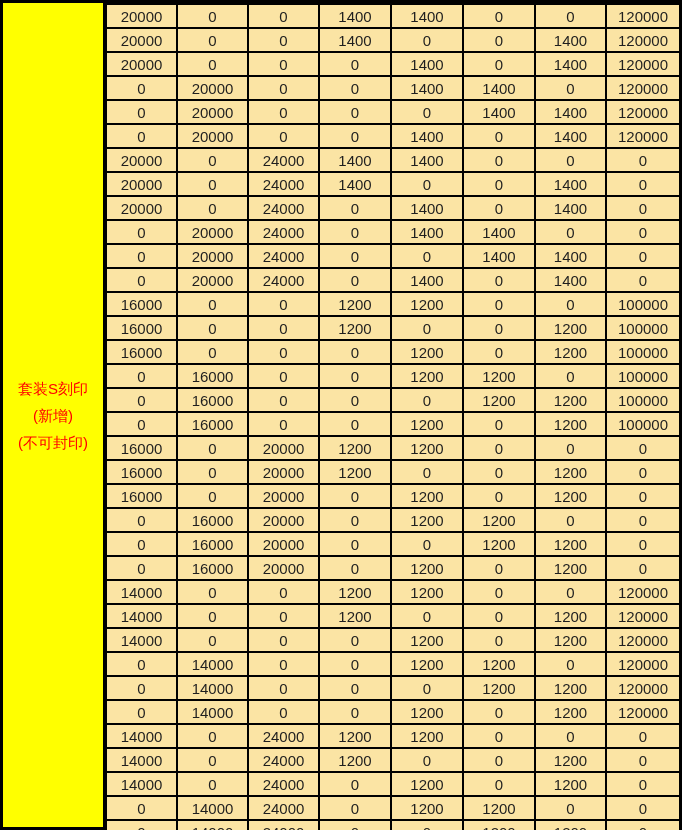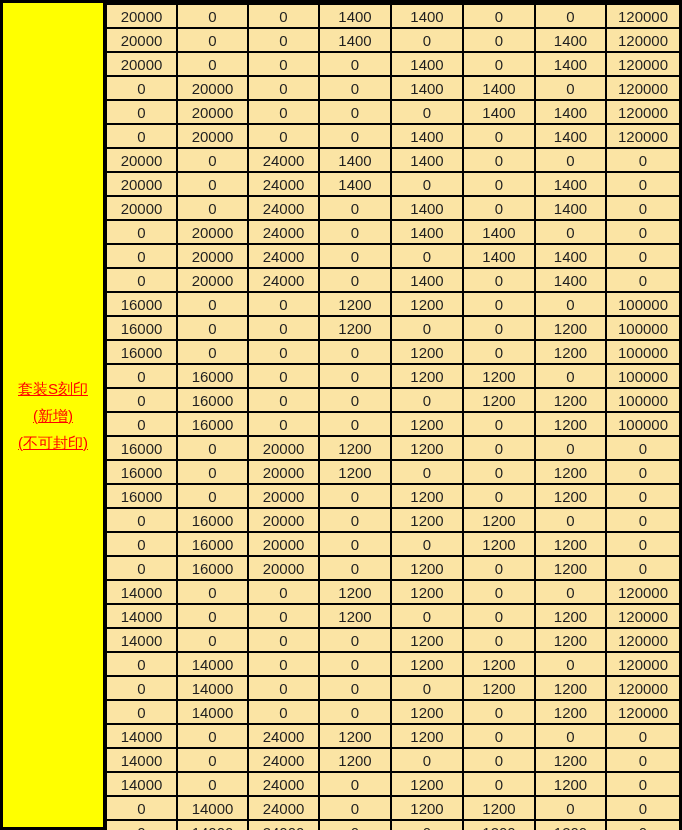--- a/index.html
+++ b/index.html
@@ -15,21 +15,21 @@
     border:3px solid var(--border);
     display:flex;background:var(--border);
     font-family:"Liberation Sans",sans-serif;
   }
   .label-col{
     width:102px;flex:0 0 102px;box-sizing:border-box;
     background:var(--label-bg);
     border-right:2px solid var(--border);
     display:flex;flex-direction:column;justify-content:center;align-items:center;
     color:var(--label-text);
-    font-size:15px;line-height:27px;text-align:center;text-decoration:underline;
+    font-size:15px;line-height:27px;text-align:center;
   }
   table.grid{
     flex:1 1 auto;border-collapse:collapse;table-layout:fixed;
     width:574px;height:100%;
   }
   table.grid td{
     border:2px solid var(--border);
     background:var(--cell-bg);
     color:var(--value-text);
     text-align:center;vertical-align:middle;

